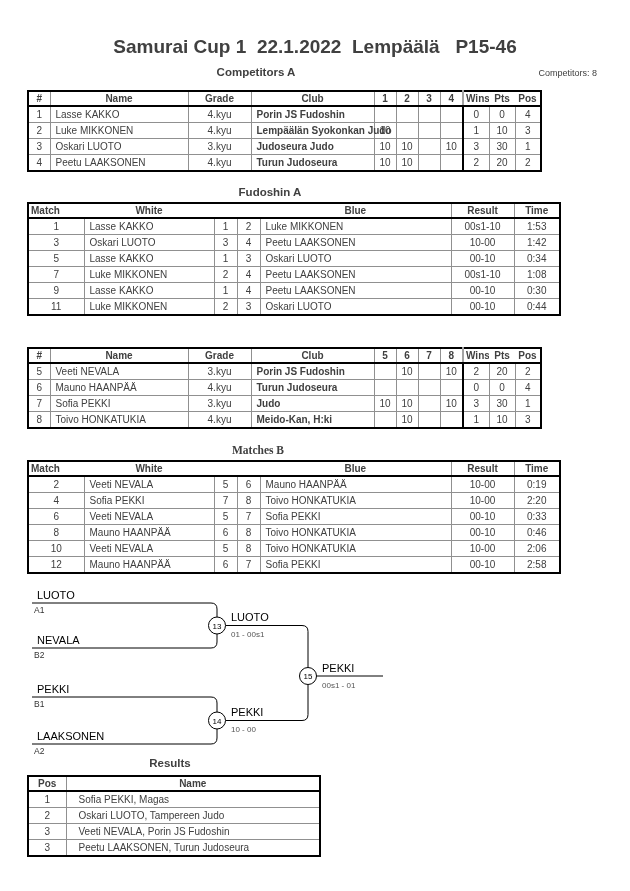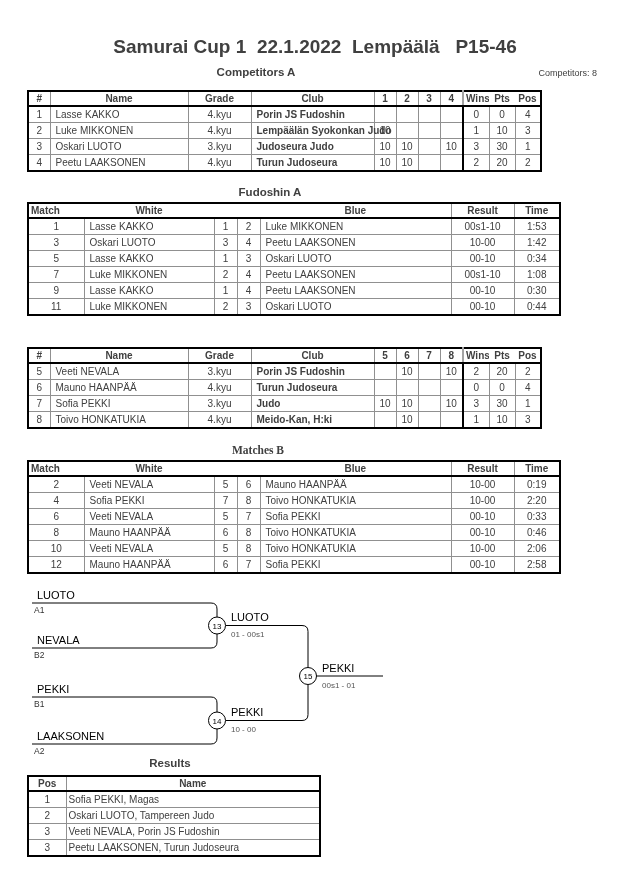--- a/index.html
+++ b/index.html
@@ -33,21 +33,21 @@
   .matches td{border:1px solid #909090;}
   .matches th{border-bottom:2px solid #000;}
   .matches th:nth-child(6),.matches th:nth-child(7){border-left:1px solid #909090;}
   .matches th:first-child{text-align:left;padding-left:2px;}
   .matches td:nth-child(2),.matches td:nth-child(5){text-align:left;padding-left:5px;}
 
   
   .results td{border:1px solid #909090;}
   .results th{border-left:1px solid #909090;border-bottom:2px solid #000;}
   .results th:first-child{border-left:none;}
-  .results td:nth-child(2){text-align:left;padding-left:2px;}
+  .results td:nth-child(2){text-align:left;padding-left:12px;}
 
   
   .bracket{position:absolute;left:27px;top:585px;}
   .bracket path{stroke:#000;stroke-width:1;fill:none;}
   .bracket circle{fill:#fff;stroke:#000;stroke-width:1;}
   .bracket text{font-family:"Liberation Sans",sans-serif;}
   .bk-name{font-size:11px;fill:#000;}
   .bk-seed{font-size:8.5px;fill:#333;}
   .bk-score{font-size:8px;fill:#555;}
   .bk-num{font-size:8px;fill:#000;text-anchor:middle;}

